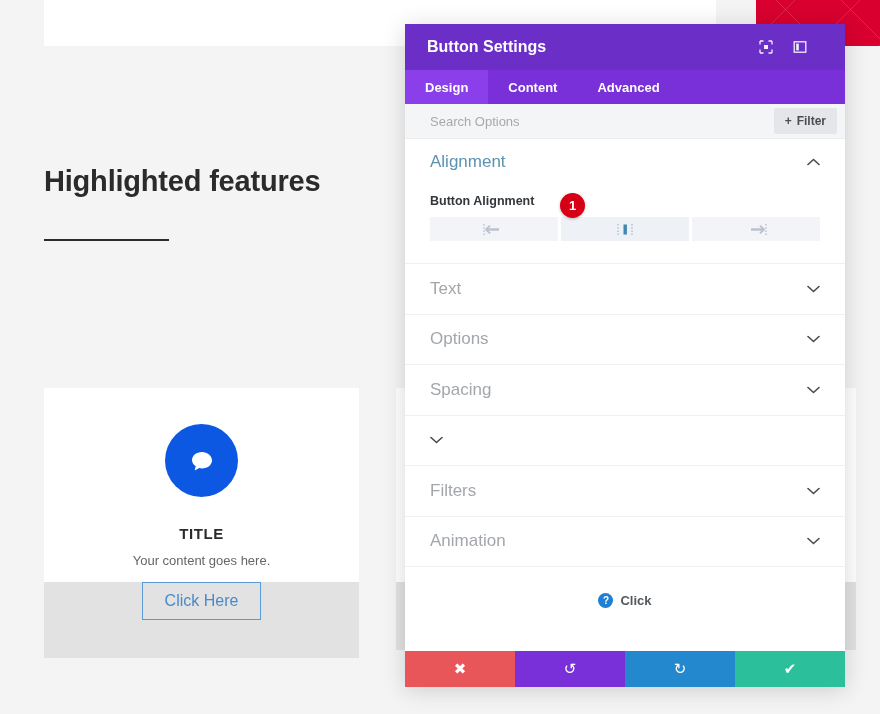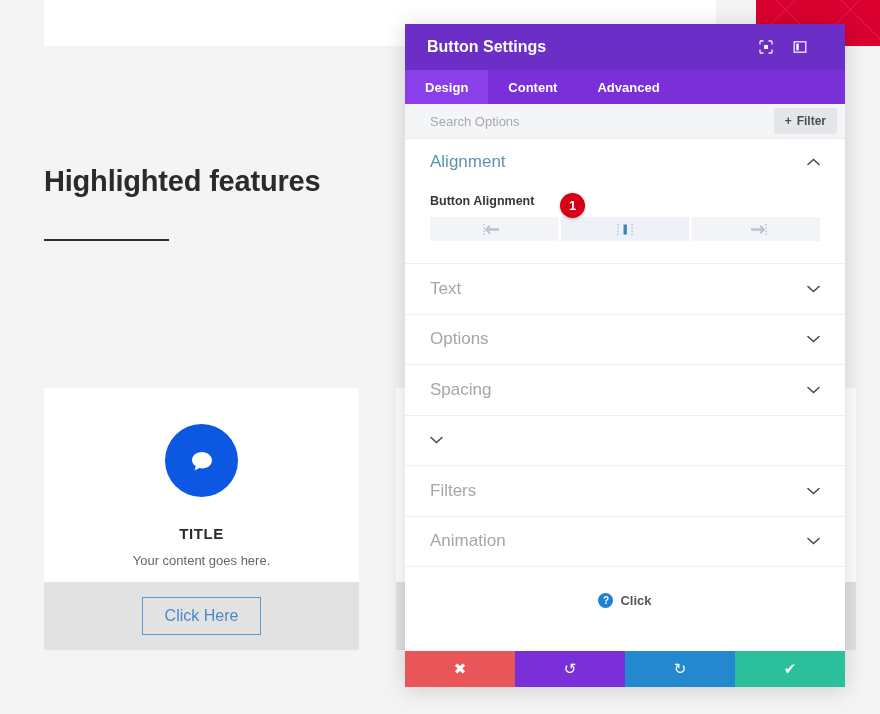--- a/index.html
+++ b/index.html
@@ -44,22 +44,22 @@
     background: #0c58e2; margin: 0 auto 28px auto;
     display: flex; align-items: center; justify-content: center;
   }
   .card-title {
     font-size: 15px; font-weight: bold; color: #2b2b2b; letter-spacing: .6px;
   }
   .card-text {
     font-size: 13px; color: #666; margin-top: 11px;
   }
   .card-footer {
-    background: #e2e2e2; height: 68px; display: flex;
-    align-items: center; justify-content: center;
+    background: #e2e2e2; height: 76px; display: flex;
+    align-items: flex-start; justify-content: center;
   }
   .card-btn {
     border: 1px solid #5a9ad6; background: transparent; color: #4a89c9;
     font-size: 16px; padding: 9px 22px; font-family: inherit; cursor: pointer;
   }
   
   .card-right-body {
     position: absolute; left: 396px; top: 388px; width: 460px; height: 194px;
     background: #ffffff;
   }

